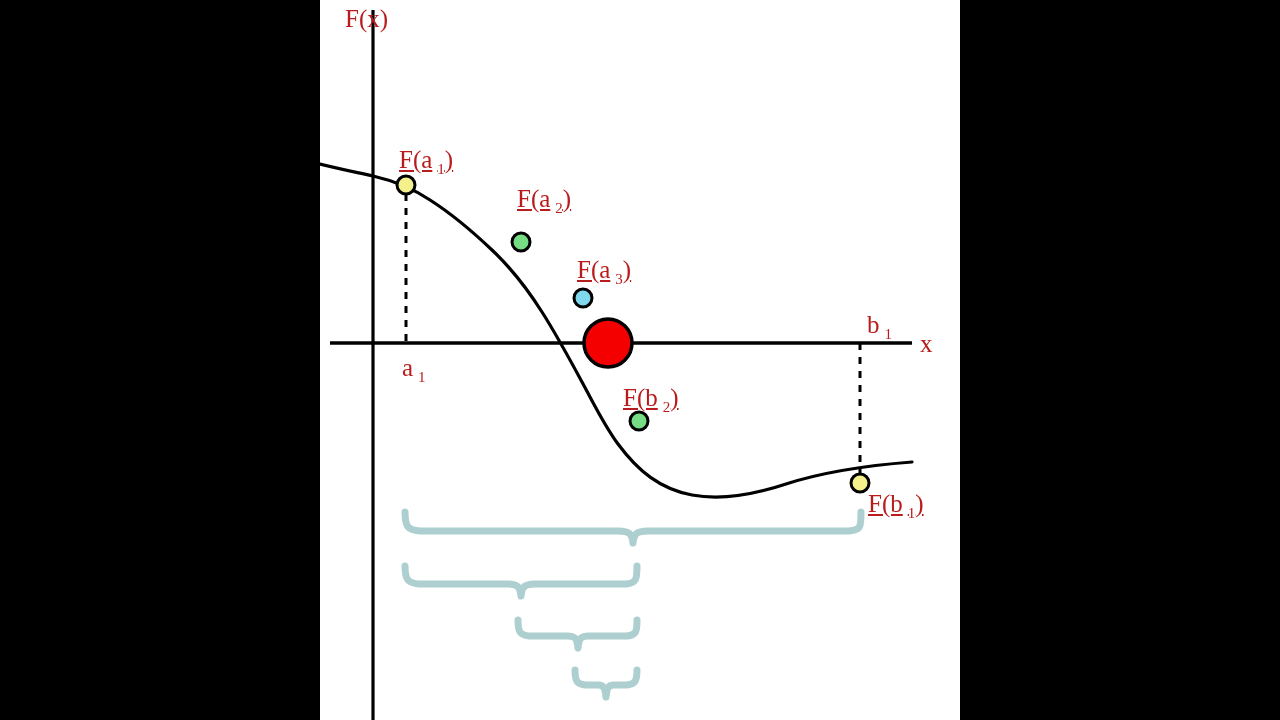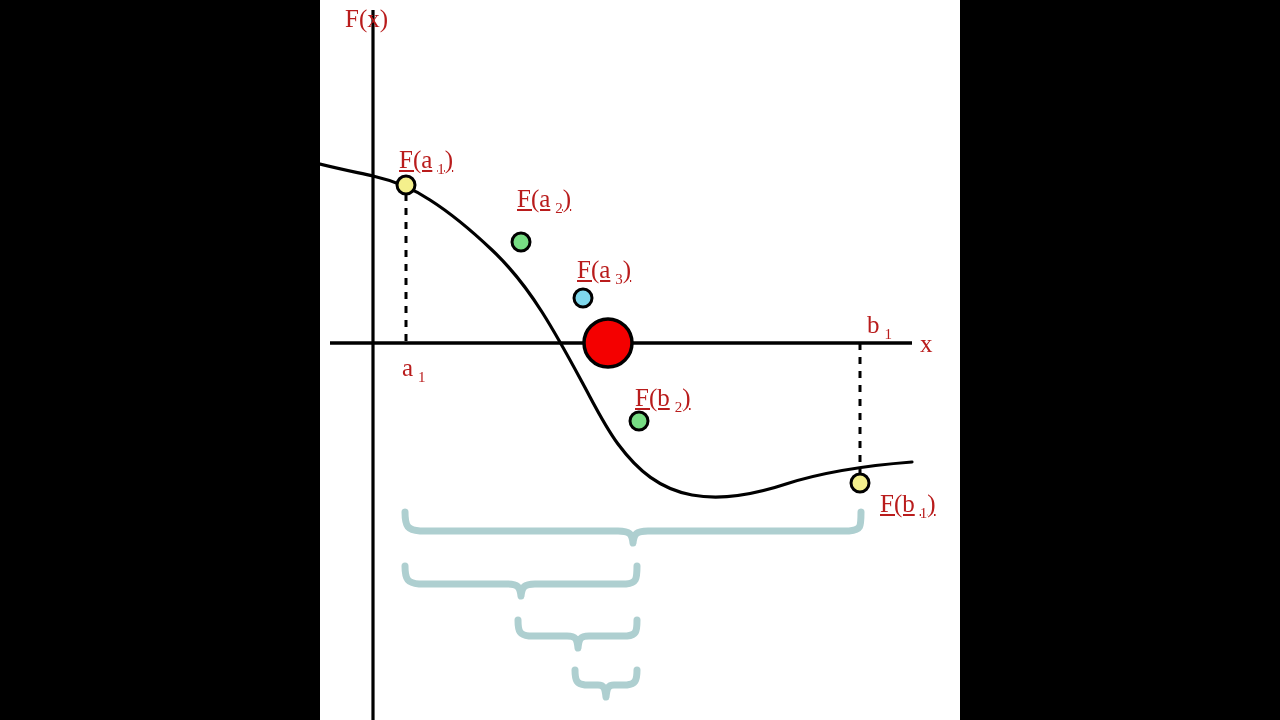--- a/index.html
+++ b/index.html
@@ -161,22 +161,22 @@
     </div>
 
     <div class="lbl lbl-main" style="left:197px; top:186px;">
       <span>F(a</span><span class="spacer"></span><span class="sub">2</span><span>)</span>
     </div>
 
     <div class="lbl lbl-main" style="left:257px; top:257px;">
       <span>F(a</span><span class="spacer"></span><span class="sub">3</span><span>)</span>
     </div>
 
-    <div class="lbl lbl-main" style="left:315px; top:385px;">
+    <div class="lbl lbl-main" style="left:303px; top:385px;">
       <span>F(b</span><span class="spacer"></span><span class="sub">2</span><span>)</span>
     </div>
 
-    <div class="lbl lbl-main" style="left:560px; top:491px;">
+    <div class="lbl lbl-main" style="left:548px; top:491px;">
       <span>F(b</span><span class="spacer"></span><span class="sub">1</span><span>)</span>
     </div>
 
   </div>
 </div>
 
 </body></html>

